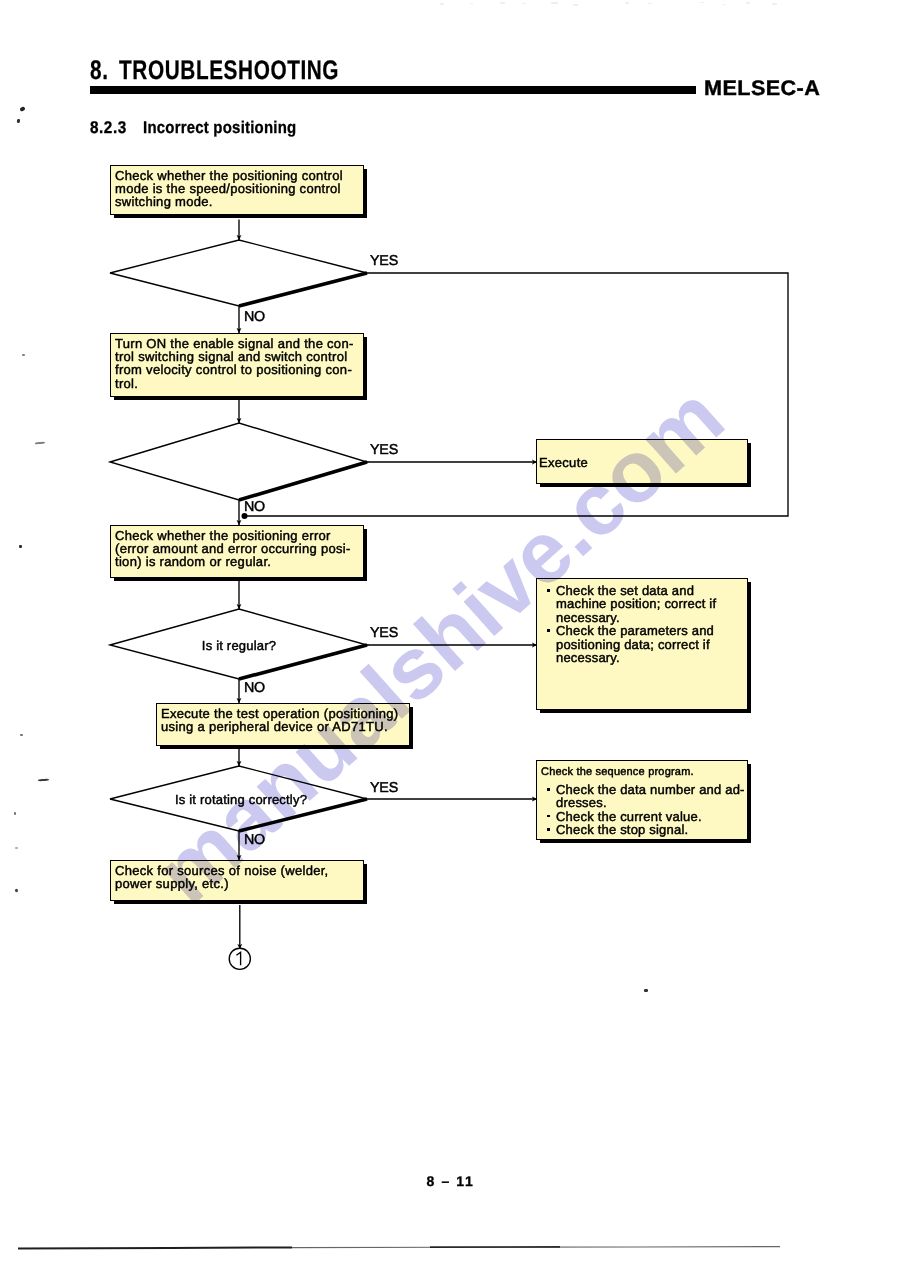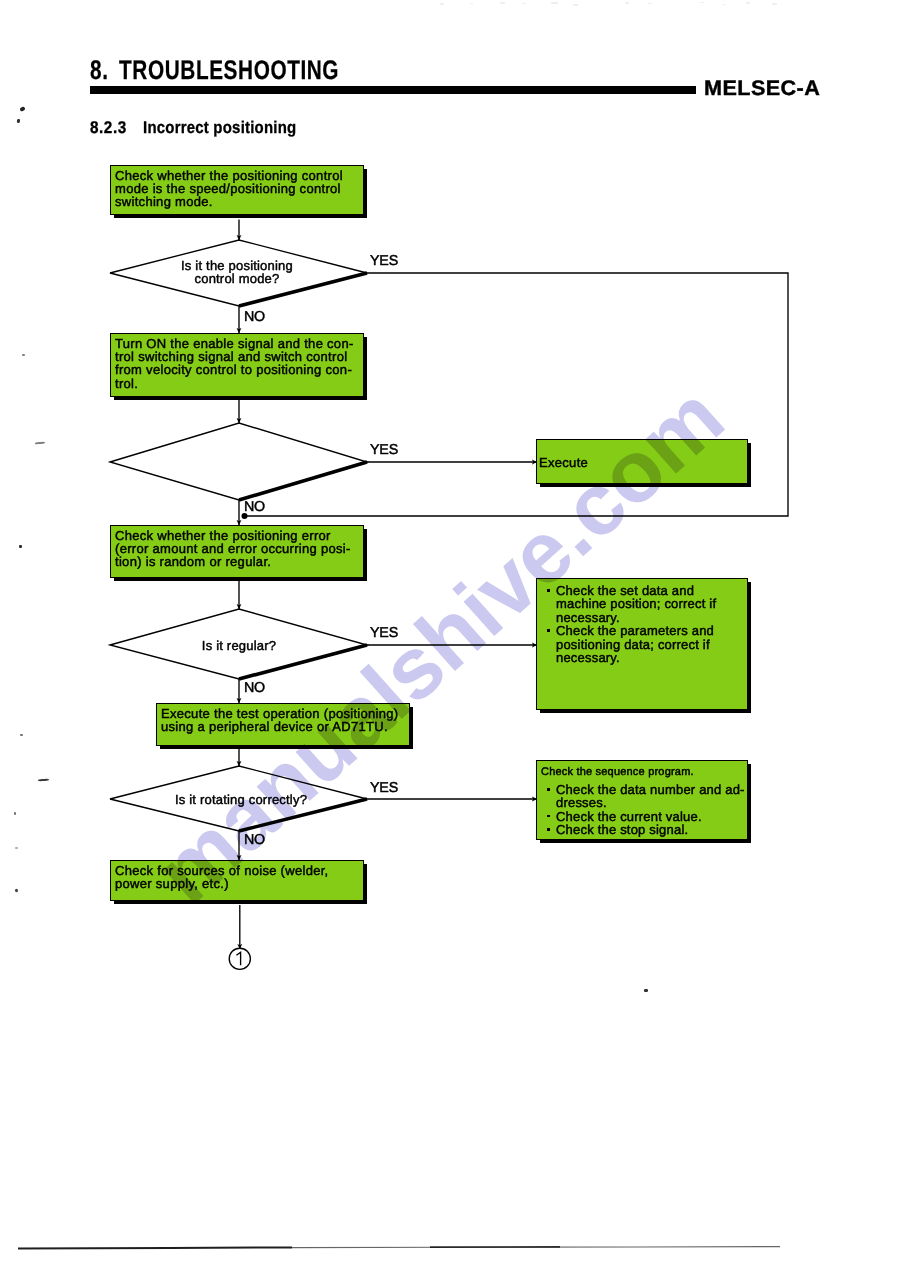--- a/index.html
+++ b/index.html
@@ -42,21 +42,21 @@
      letter-spacing:0.6px;transform:scaleX(0.9);transform-origin:left top;white-space:nowrap;z-index:4;
      -webkit-text-stroke:0.3px #000;}
   #section-title{position:absolute;left:143px;top:118px;font-size:17px;font-weight:bold;
      transform:scaleX(0.88);transform-origin:left top;white-space:nowrap;z-index:4;
      letter-spacing:0.25px;-webkit-text-stroke:0.3px #000;}
 
   
   #flow{position:absolute;left:0;top:0;width:901px;height:1268px;z-index:3;}
   .proc{
     position:absolute;box-sizing:border-box;
-    border:1.7px solid #000;background:#84cc16;
+    border:1.7px solid #000;background:#fef9c3;
   }
   .proc::after{
     content:"";position:absolute;left:3px;top:100%;right:-4px;height:4.3px;background:#000;
   }
   .proc::before{
     content:"";position:absolute;top:3px;left:100%;width:4.3px;bottom:-4px;background:#000;
   }
   .ptxt{
     position:absolute;left:4px;top:3px;right:2px;
     font-size:13px;line-height:13.2px;letter-spacing:0.3px;
@@ -187,36 +187,35 @@
     <div class="proc" style="left:536px;top:760px;width:212px;height:80px;">
       <div style="position:absolute;left:4px;top:5px;font-size:11px;line-height:13.4px;letter-spacing:0.2px;-webkit-text-stroke:0.45px #000;">Check the sequence program.</div>
       <ul class="bullets" style="position:absolute;left:7px;top:22px;right:3px;font-size:13px;line-height:13.4px;letter-spacing:0.2px;">
         <li>Check the data number and ad-
 dresses.</li>
         <li>Check the current value.</li>
         <li>Check the stop signal.</li>
       </ul>
     </div>
 
-    <div class="dtxt" style="left:137px;top:259px;width:200px;white-space:pre;">Is it the positioning
-control mode?</div>
     <div class="dtxt" style="left:139px;top:639px;width:200px;white-space:pre;">Is it regular?</div>
     <div class="dtxt" style="left:121px;top:793px;width:240px;white-space:pre;">Is it rotating correctly?</div>
 
     <div class="lbl" style="left:370px;top:253px;">YES</div>
     <div class="lbl" style="left:244px;top:309px;">NO</div>
     <div class="lbl" style="left:370px;top:442px;">YES</div>
     <div class="lbl" style="left:244px;top:499px;">NO</div>
     <div class="lbl" style="left:370px;top:625px;">YES</div>
     <div class="lbl" style="left:244px;top:680px;">NO</div>
     <div class="lbl" style="left:370px;top:780px;">YES</div>
     <div class="lbl" style="left:244px;top:832px;">NO</div>
 
   </div>
 
+  <div id="footer-page">8 – 11</div>
 
   <div id="scan-artifacts">
       <div class="speck" style="left: 20px; top: 107px; width: 5px; height: 4px; opacity: 0.95; transform: rotate(-25deg); border-radius: 40%;"></div>
       <div class="speck" style="left: 17px; top: 119px; width: 3px; height: 3.5px; opacity: 0.9; transform: rotate(10deg); border-radius: 40%;"></div>
       <div class="speck" style="left: 22px; top: 354px; width: 2.5px; height: 2px; opacity: 0.55; transform: rotate(0deg); border-radius: 40%;"></div>
       <div class="speck" style="left: 35px; top: 442px; width: 10px; height: 2px; opacity: 0.55; transform: rotate(-6deg); border-radius: 40%;"></div>
       <div class="speck" style="left: 19px; top: 545px; width: 2.5px; height: 2.5px; opacity: 0.9; transform: rotate(0deg); border-radius: 40%;"></div>
       <div class="speck" style="left: 20px; top: 734px; width: 2.5px; height: 2px; opacity: 0.6; transform: rotate(0deg); border-radius: 40%;"></div>
       <div class="speck" style="left: 38px; top: 779px; width: 11px; height: 2.4px; opacity: 0.85; transform: rotate(-4deg); border-radius: 40%;"></div>
       <div class="speck" style="left: 14px; top: 812px; width: 2px; height: 3px; opacity: 0.6; transform: rotate(0deg); border-radius: 40%;"></div>

